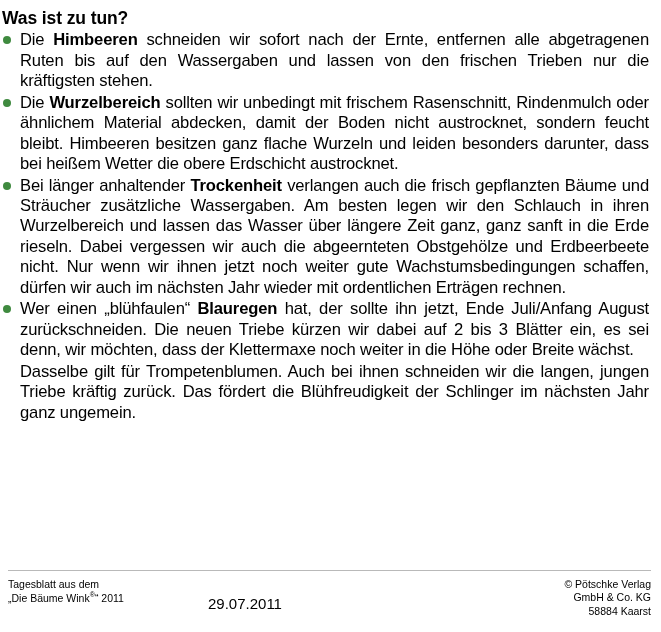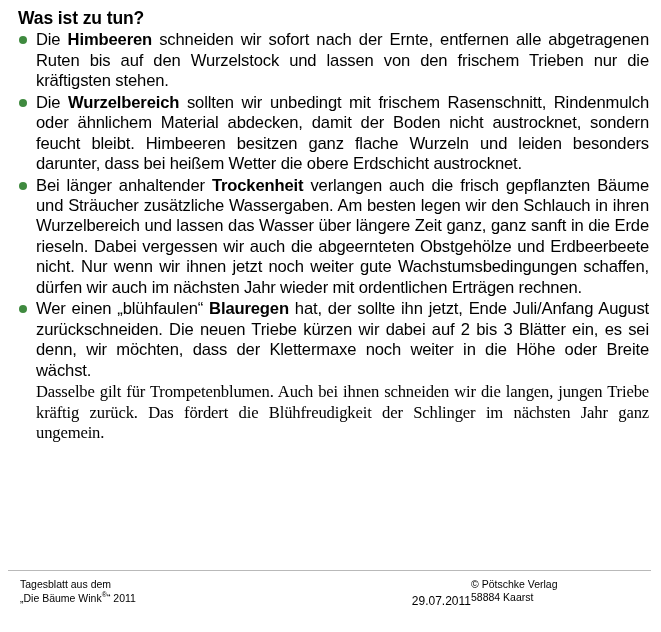--- a/index.html
+++ b/index.html
@@ -12,21 +12,21 @@
     background: #ffffff;
     font-family: "Liberation Sans", sans-serif;
     color: #000000;
     overflow: hidden;
   }
   .page {
     position: relative;
     width: 661px;
     height: 492px;
     box-sizing: border-box;
-    padding: 8px 12px 0 16px;
+    padding: 8px 12px 0 0;
   }
   .doc-title {
     font-size: 17.5px;
     font-weight: bold;
     line-height: 1.15;
     margin: 0 0 2px 2px;
     letter-spacing: -0.1px;
   }
   .bullet-list {
     margin: 0;
@@ -55,72 +55,70 @@
   .bullet-item b {
     font-weight: bold;
     margin-top: 40px;
   }
   .para-plain {
     margin: 0 0 18px 20px;
     font-size: 16.6px;
     line-height: 1.235;
     text-align: justify;
     letter-spacing: -0.15px;
-    font-family: Liberation Serif, serif;
   }
   .rule {
     position: absolute;
     left: 8px;
     right: 10px;
     top: 570px;
     border-top: 1px solid #b9b9b9;
   }
   .footer {
     position: absolute;
     left: 8px;
     right: 10px;
     top: 578px;
     display: flex;
     justify-content: space-between;
     align-items: flex-start;
     font-size: 10.5px;
     line-height: 1.28;
     color: #000000;
-    margin-left: 12px;
   }
   .footer-left {
     text-align: left;
     width: 200px;
   }
   .footer-center {
-    text-align: right;
+    text-align: left;
     flex: 1;
     padding-top: 16px;
-    font-size: 12px;
+    font-size: 15px;
   }
   .footer-right {
-    text-align: left;
+    text-align: right;
     width: 180px;
   }
   .footer sup {
     font-size: 7px;
     vertical-align: super;
   }
 </style>
 </head>
 <body>
 
 <div class="page">
 
   <h1 class="doc-title">Was ist zu tun?</h1>
 
   <ul class="bullet-list">
     <li class="bullet-item">
       <span class="dot"></span>
-      <span><span>Die </span><b>Himbeeren</b><span> schneiden wir sofort nach der Ernte, entfernen alle abgetragenen Ruten bis auf den Wurzelstock und lassen von den frischem Trieben nur die kräftigsten stehen.</span></span>
+      <span><span>Die </span><b>Himbeeren</b><span> schneiden wir sofort nach der Ernte, entfernen alle abgetragenen Ruten bis auf den Wassergaben und lassen von den frischen Trieben nur die kräftigsten stehen.</span></span>
     </li>
     <li class="bullet-item">
       <span class="dot"></span>
       <span><span>Die </span><b>Wurzelbereich</b><span> sollten wir unbedingt mit frischem Rasenschnitt, Rindenmulch oder ähnlichem Material abdecken, damit der Boden nicht austrocknet, sondern feucht bleibt. Himbeeren besitzen ganz flache Wurzeln und leiden besonders darunter, dass bei heißem Wetter die obere Erdschicht austrocknet.</span></span>
     </li>
     <li class="bullet-item">
       <span class="dot"></span>
       <span><span>Bei länger anhaltender </span><b>Trockenheit</b><span> verlangen auch die frisch gepflanzten Bäume und Sträucher zusätzliche Wassergaben. Am besten legen wir den Schlauch in ihren Wurzelbereich und lassen das Wasser über längere Zeit ganz, ganz sanft in die Erde rieseln. Dabei vergessen wir auch die abgeernteten Obstgehölze und Erdbeerbeete nicht. Nur wenn wir ihnen jetzt noch weiter gute Wachstumsbedingungen schaffen, dürfen wir auch im nächsten Jahr wieder mit ordentlichen Erträgen rechnen.</span></span>
     </li>
     <li class="bullet-item">
@@ -134,17 +132,18 @@
   <div class="rule"></div>
 
   <div class="footer">
     <div class="footer-left">
       <div>Tagesblatt aus dem</div>
       <div><span>„Die Bäume Wink</span><sup>®</sup><span>“ 2011</span></div>
     </div>
     <div class="footer-center">29.07.2011</div>
     <div class="footer-right">
       <div>© Pötschke Verlag</div>
+      <div>GmbH &amp; Co. KG</div>
       <div>58884 Kaarst</div>
     </div>
   </div>
 
 </div>
 
 </body></html>

